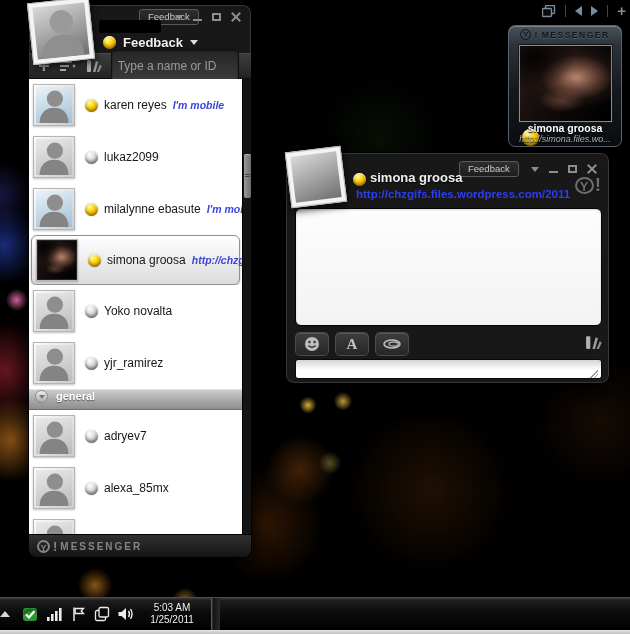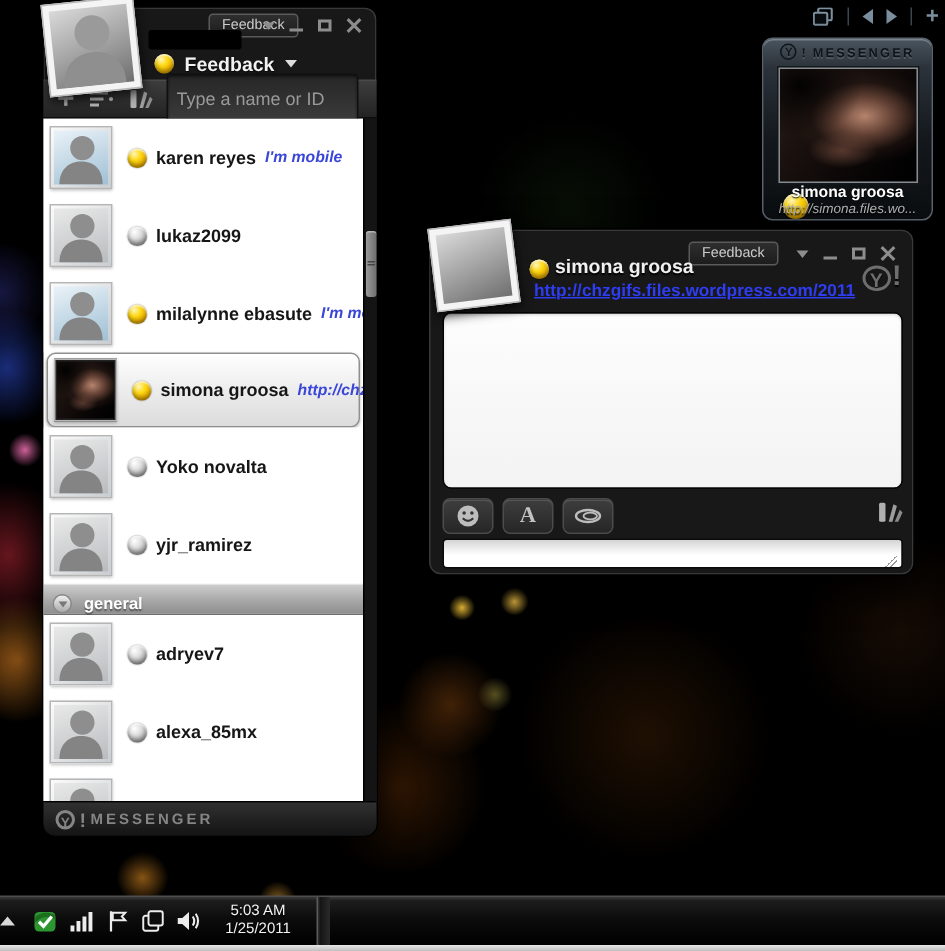--- a/index.html
+++ b/index.html
@@ -97,25 +97,25 @@
     box-shadow:inset 0 1px 2px rgba(0,0,0,.6);}
   .searchbox::placeholder{color:#9a9a9a;font-style:normal;}
   .listwrap{display:flex;height:455px;background:#101010;}
   .rows{flex:1;background:#fff;overflow:hidden;}
   .crow{display:flex;align-items:center;height:52px;padding-left:4px;background:#fff;position:relative;}
   .cav{width:42px;height:42px;flex:none;border:1px solid #b5b5b5;background:linear-gradient(135deg,#fbfbfb,#c9cdd1);padding:2px;box-shadow:0 1px 2px rgba(0,0,0,.25);}
   .cav svg{display:block;width:100%;height:100%;background:linear-gradient(160deg,#e9e9e9,#b9bcbe);}
   .cav.blue svg{background:linear-gradient(160deg,#eaf2f8,#9fc0d4);}
   .cav.photo{padding:1px;background:#222;}
   .crow .dot{margin-left:10px;}
-  .cname{margin-left:6px;font-size:12px;font-weight:bold;color:#161616;white-space:nowrap;}
+  .cname{margin-left:6px;font-size:12px;font-weight:normal;color:#161616;white-space:nowrap;}
   .mob{margin-left:6px;font-size:10.5px;font-style:italic;font-weight:bold;color:#3a46d8;white-space:nowrap;}
   .crow.selected{margin:0 2px;border:1px solid #8f8f8f;border-radius:6px;height:50px;
     background:linear-gradient(#ffffff,#e9e9e9 60%,#dcdcdc);box-shadow:inset 0 1px 0 #fff,0 1px 2px rgba(0,0,0,.3);}
-  .grouphdr{display:flex;align-items:flex-end;gap:8px;height:21px;padding-left:6px;
+  .grouphdr{display:flex;align-items:flex-start;gap:8px;height:21px;padding-left:6px;
     background:linear-gradient(#cccccc,#a4a4a4 60%,#8f8f8f);border-top:1px solid #e2e2e2;border-bottom:1px solid #6e6e6e;}
   .grouphdr .chev{width:13px;height:13px;border-radius:50%;background:linear-gradient(#efefef,#ababab);border:1px solid #8a8a8a;display:flex;align-items:center;justify-content:center;}
   .grouphdr .chev i{width:0;height:0;border-left:3px solid transparent;border-right:3px solid transparent;border-top:4px solid #777;}
   .grouphdr .glabel{color:#fff;font-weight:bold;font-size:11px;text-shadow:0 1px 1px rgba(0,0,0,.45);}
   .scrollcol{width:9px;background:#141414;position:relative;border-left:1px solid #000;}
   .scrollthumb{position:absolute;left:1px;top:75px;width:7px;height:44px;border-radius:2px;
     background:linear-gradient(90deg,#9a9a9a,#6e6e6e);box-shadow:inset 0 1px 0 rgba(255,255,255,.4);}
   .scrollthumb::after{content:"";position:absolute;left:1px;right:1px;top:20px;height:1px;background:#444;box-shadow:0 2px 0 #444;}
   .mainbottom{height:23px;border-radius:0 0 8px 8px;background:linear-gradient(#303030,#141414);
     display:flex;align-items:center;padding-left:8px;gap:4px;border-top:1px solid #000;}
@@ -123,21 +123,21 @@
   .brandrow .ycirc{width:13px;height:13px;border:2px solid #858585;border-radius:50%;font-size:9px;line-height:12px;text-align:center;}
   .brandrow .excl{font-size:13px;}
   .brandrow .bname{font-size:10px;letter-spacing:2px;}
   
   .chat{left:285px;top:152px;width:325px;height:232px;}
   .chat .feedback-btn{left:173px;top:8px;}
   .chat .winctls{right:12px;top:11px;}
   .chat .avatar-frame{left:2px;top:-4px;width:56px;height:56px;transform:rotate(-7deg);}
   .chat .cdot{position:absolute;left:67px;top:20px;}
   .chat .cname2{position:absolute;left:84px;top:17px;font-size:13px;font-weight:bold;color:#f0f0f0;text-shadow:0 1px 1px #000;}
-  .chat .clink{position:absolute;left:70px;top:35px;font-size:11.5px;font-weight:bold;color:#2e3cf2;text-decoration:underline;white-space:nowrap;}
+  .chat .clink{position:absolute;left:70px;top:35px;font-size:11.5px;font-weight:bold;color:#2e3cf2;white-space:nowrap;}
   .chat .ylogo{position:absolute;right:8px;top:21px;display:flex;align-items:center;gap:1px;color:#6e6e6e;font-weight:bold;text-shadow:0 1px 1px rgba(0,0,0,.8);}
   .chat .ylogo .yc{width:19px;height:17px;border:2.5px solid #6e6e6e;border-radius:50%;font-size:13px;line-height:16px;text-align:center;}
   .chat .ylogo .ye{font-size:19px;}
   .msgarea{position:absolute;left:9px;top:55px;width:307px;height:118px;background:linear-gradient(#fdfdfd,#f3f3f3);border-radius:6px;border:1px solid #050505;box-shadow:inset 0 1px 2px rgba(0,0,0,.15);}
   .chattools{position:absolute;left:9px;top:178px;width:307px;height:26px;display:flex;align-items:center;gap:6px;}
   .cbtn{width:34px;height:24px;border:1px solid #4c4c4c;border-radius:5px;background:linear-gradient(#3e3e3e,#262626);
     display:flex;align-items:center;justify-content:center;color:#c2c2c2;box-shadow:inset 0 1px 0 rgba(255,255,255,.12);}
   .cbtn.font{font-family:"Liberation Serif",serif;font-weight:bold;font-size:15px;}
   .chattools .spacer{flex:1;}
   .msginput{position:absolute;left:9px;top:206px;width:307px;height:20px;border:1px solid #0a0a0a;border-radius:3px;

